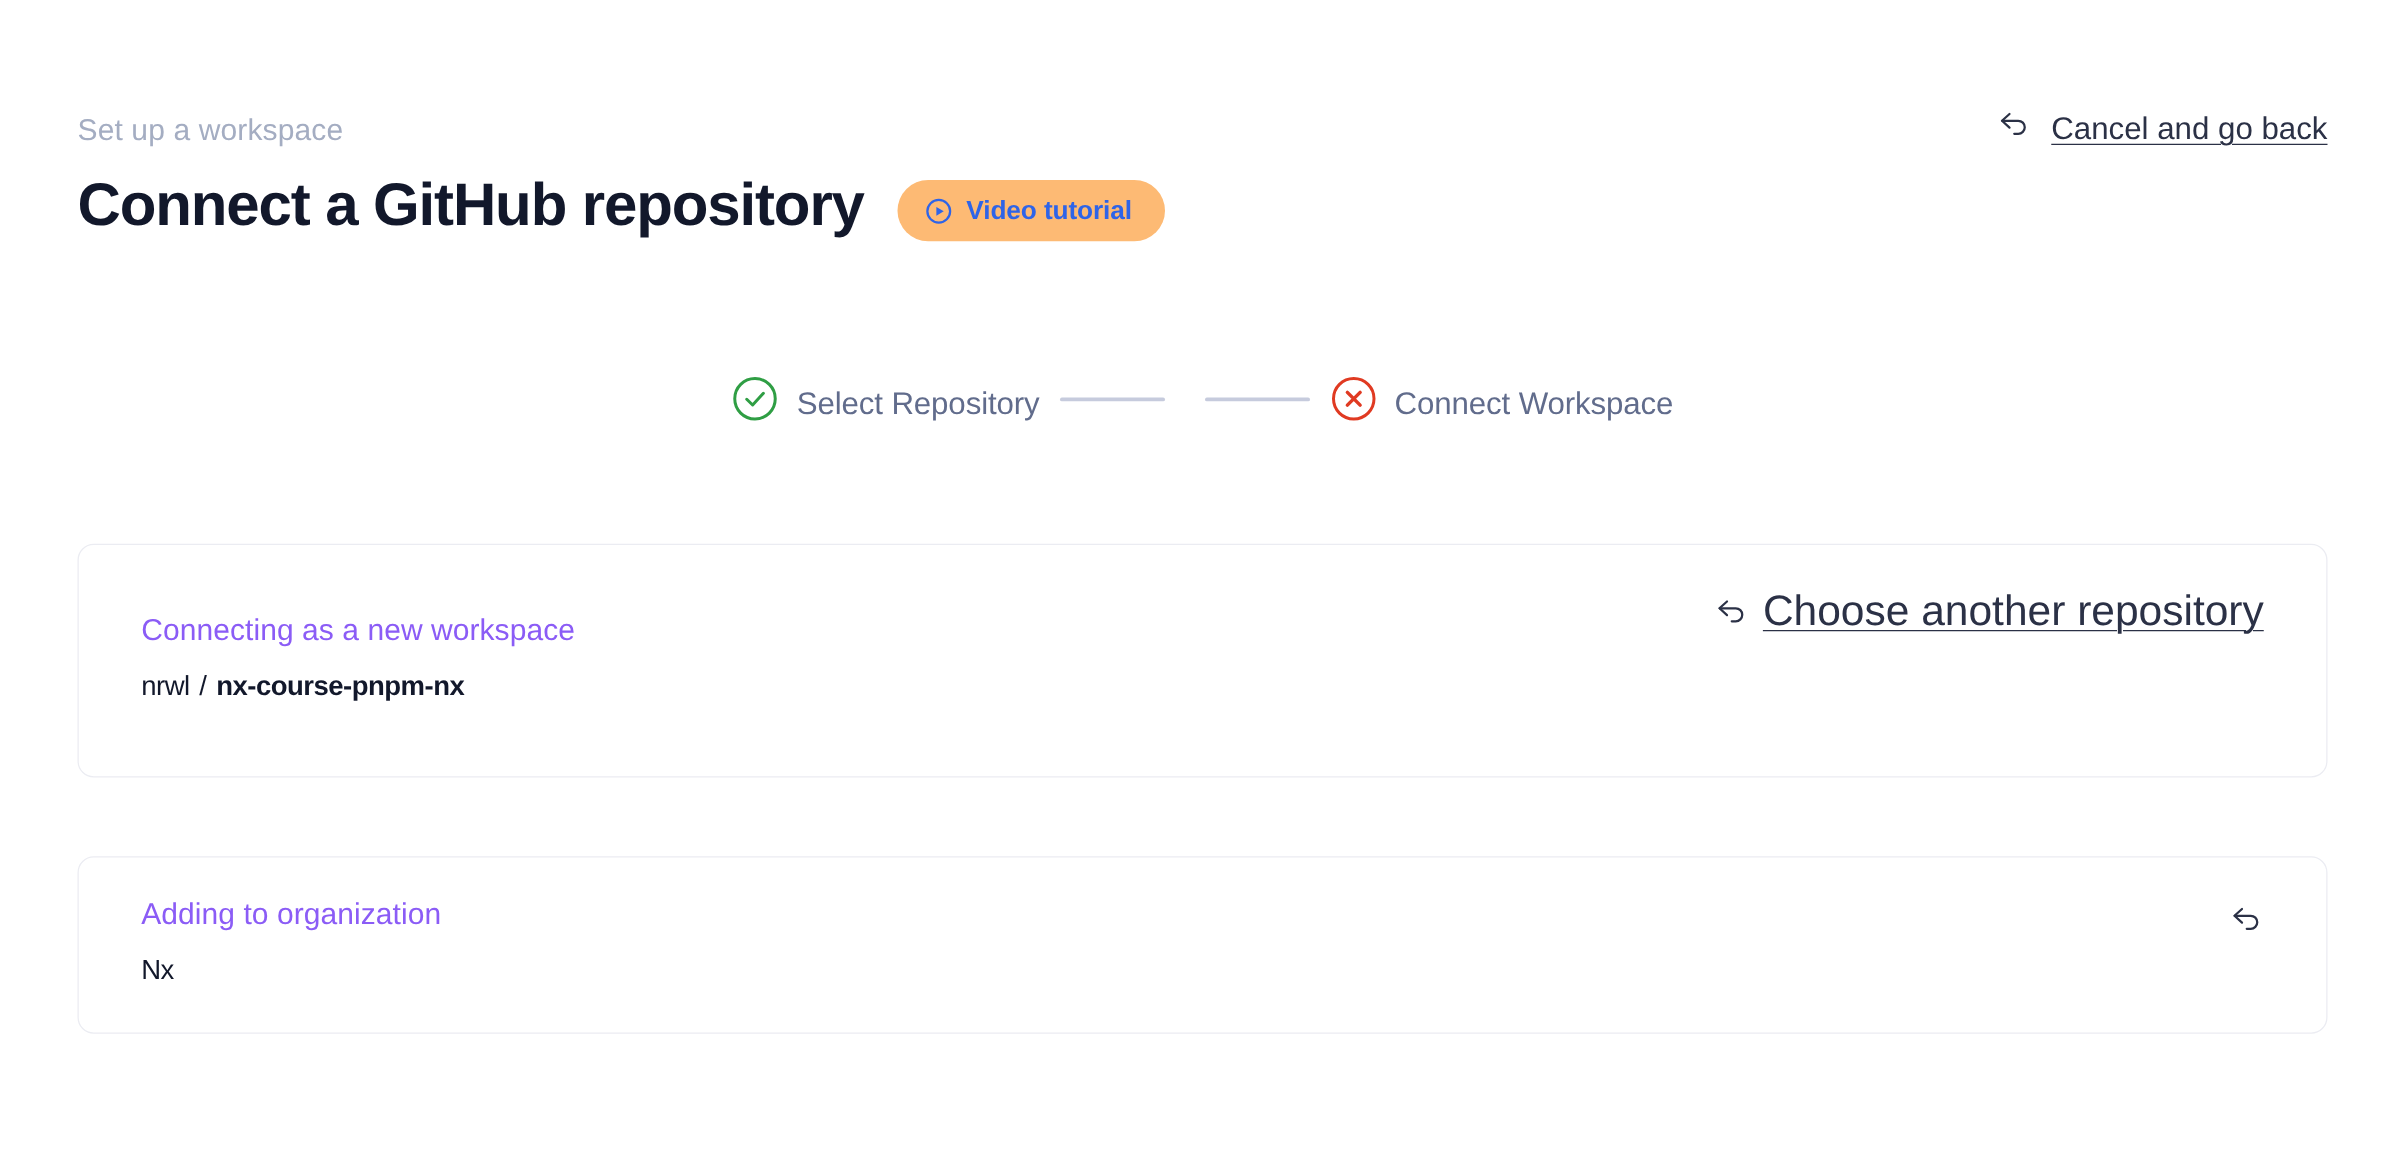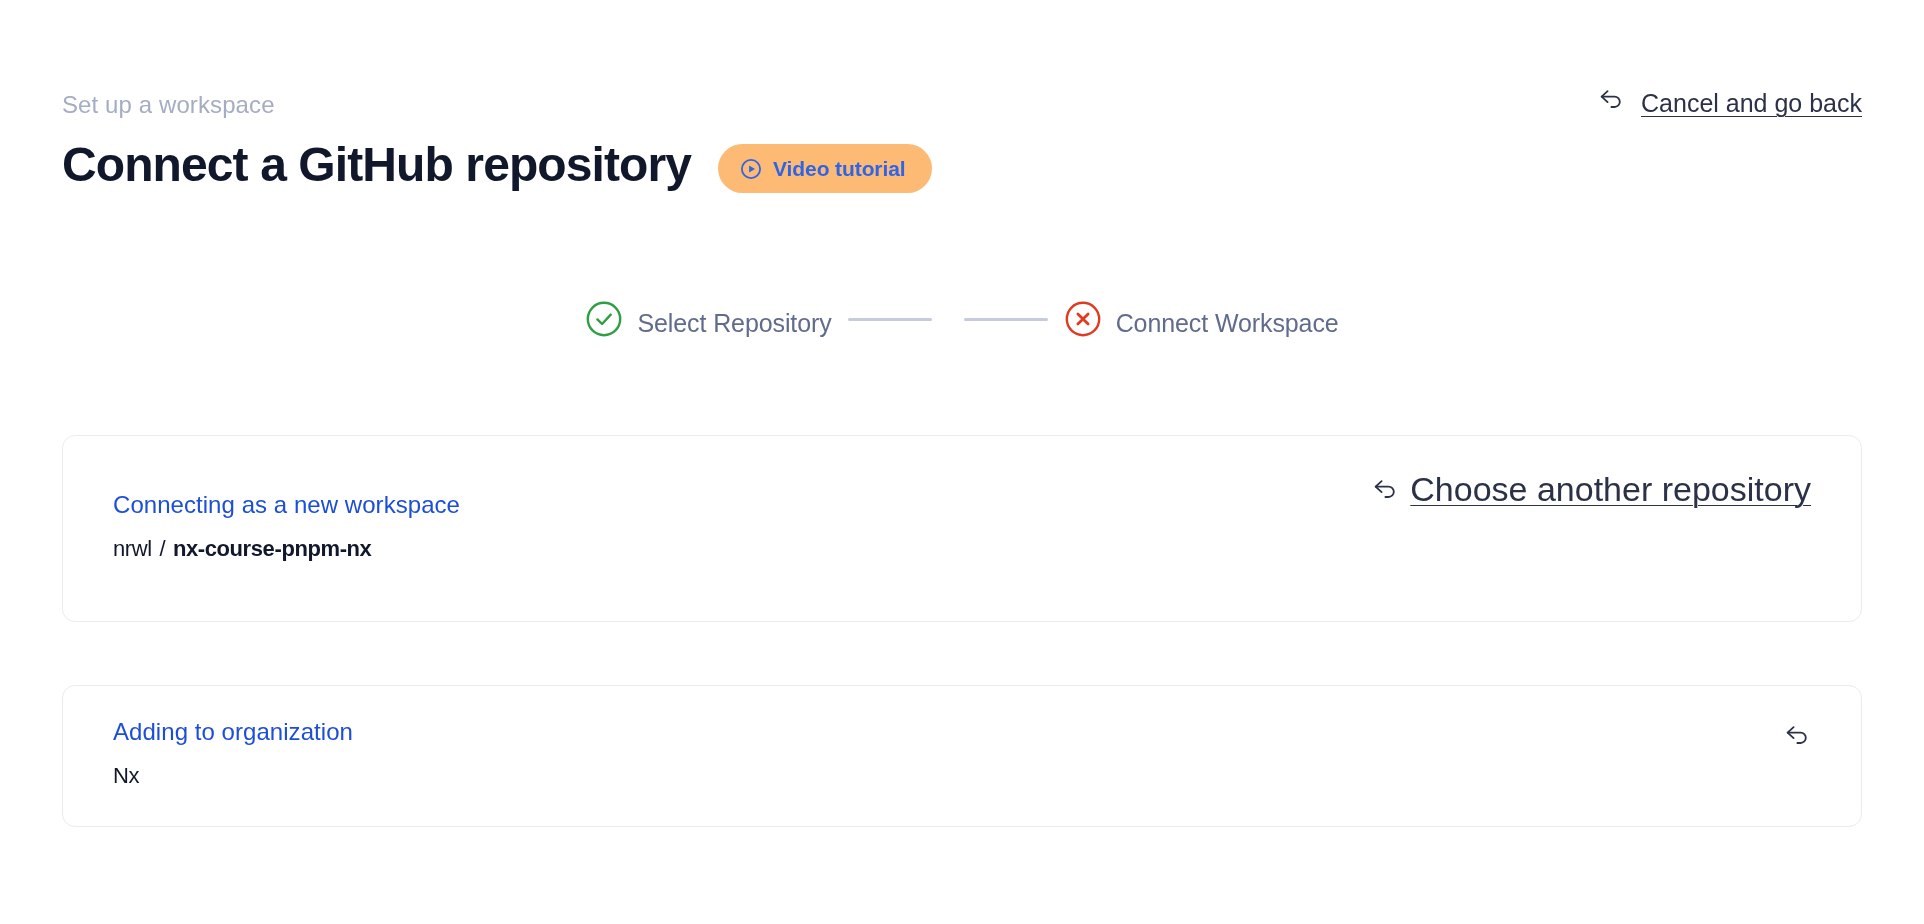--- a/index.html
+++ b/index.html
@@ -144,21 +144,21 @@
   }
   #card-repo { top: 435px; height: 187px; }
   #card-org  { top: 685px; height: 142px; }
 
   .card-body { flex: 1 1 auto; }
 
   .card-caption {
     font-size: 24px;
     line-height: 30px;
     font-weight: 400;
-    color: #1d4ed8;
+    color: #8b5cf6;
     letter-spacing: 0.05px;
   }
   .card-value {
     margin-top: 10px;
     font-size: 22px;
     line-height: 38px;
     color: #12182b;
     letter-spacing: -0.4px;
   }
   .card-value .owner { font-weight: 400; }

